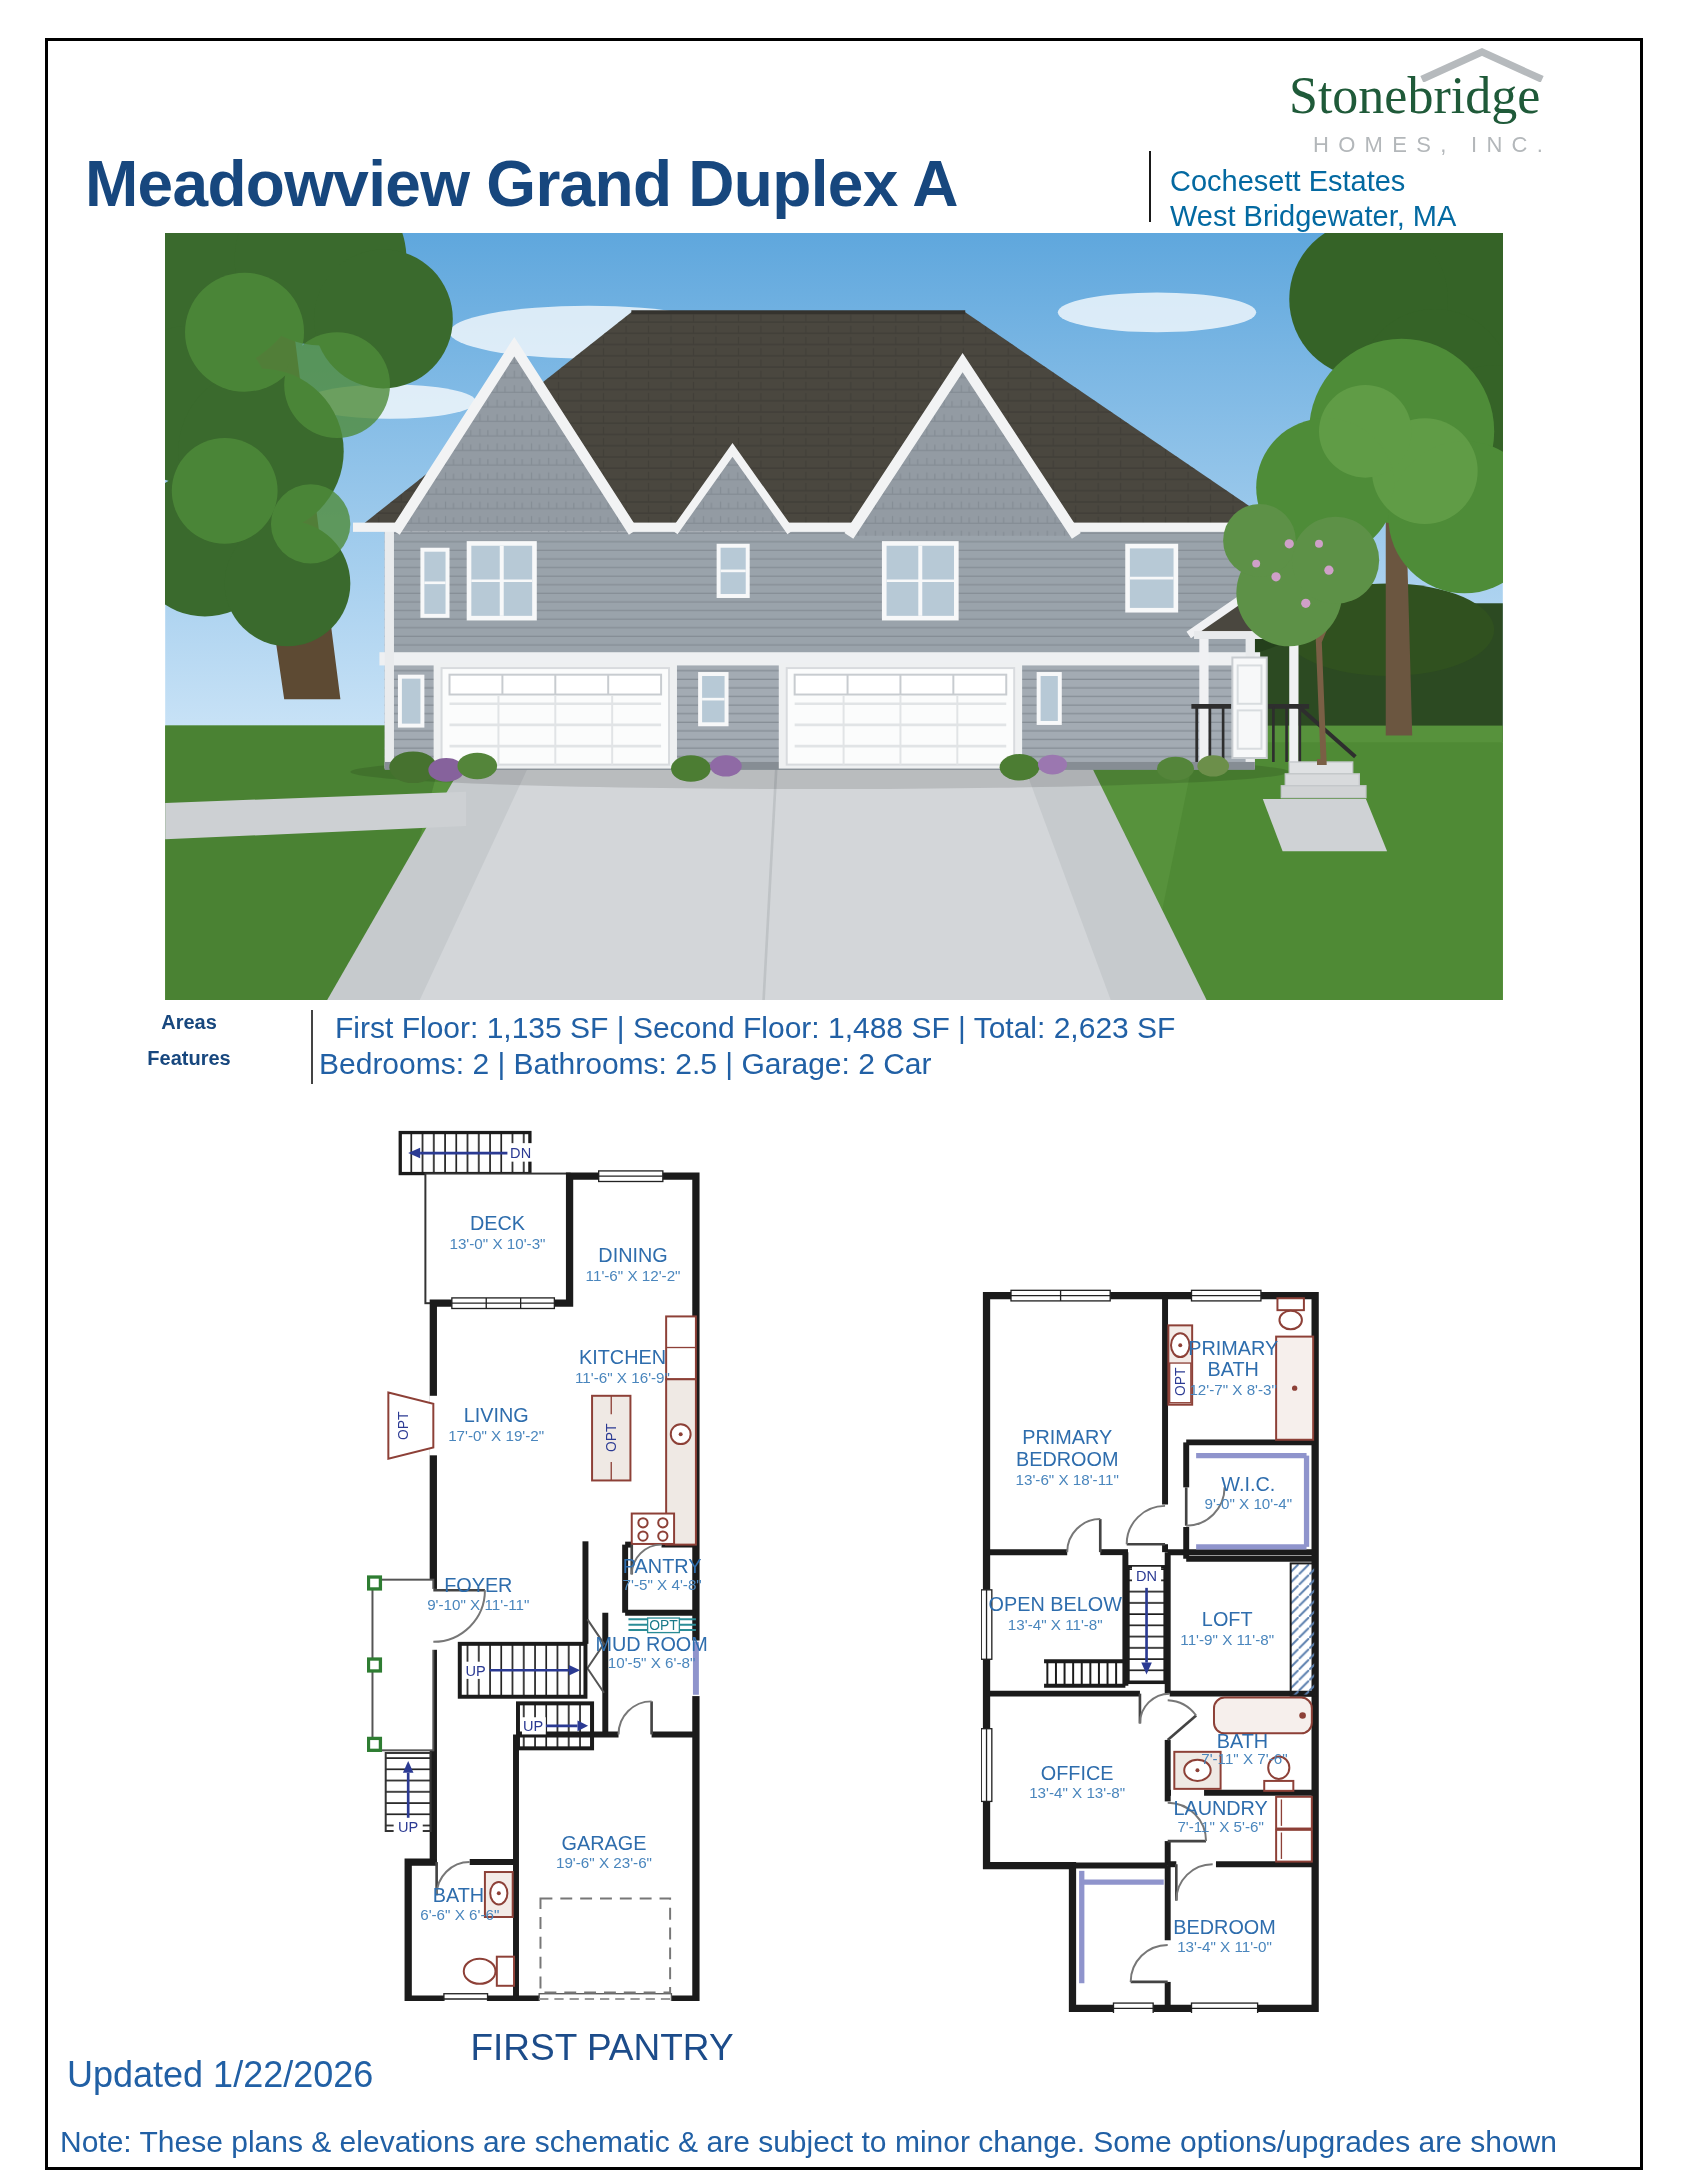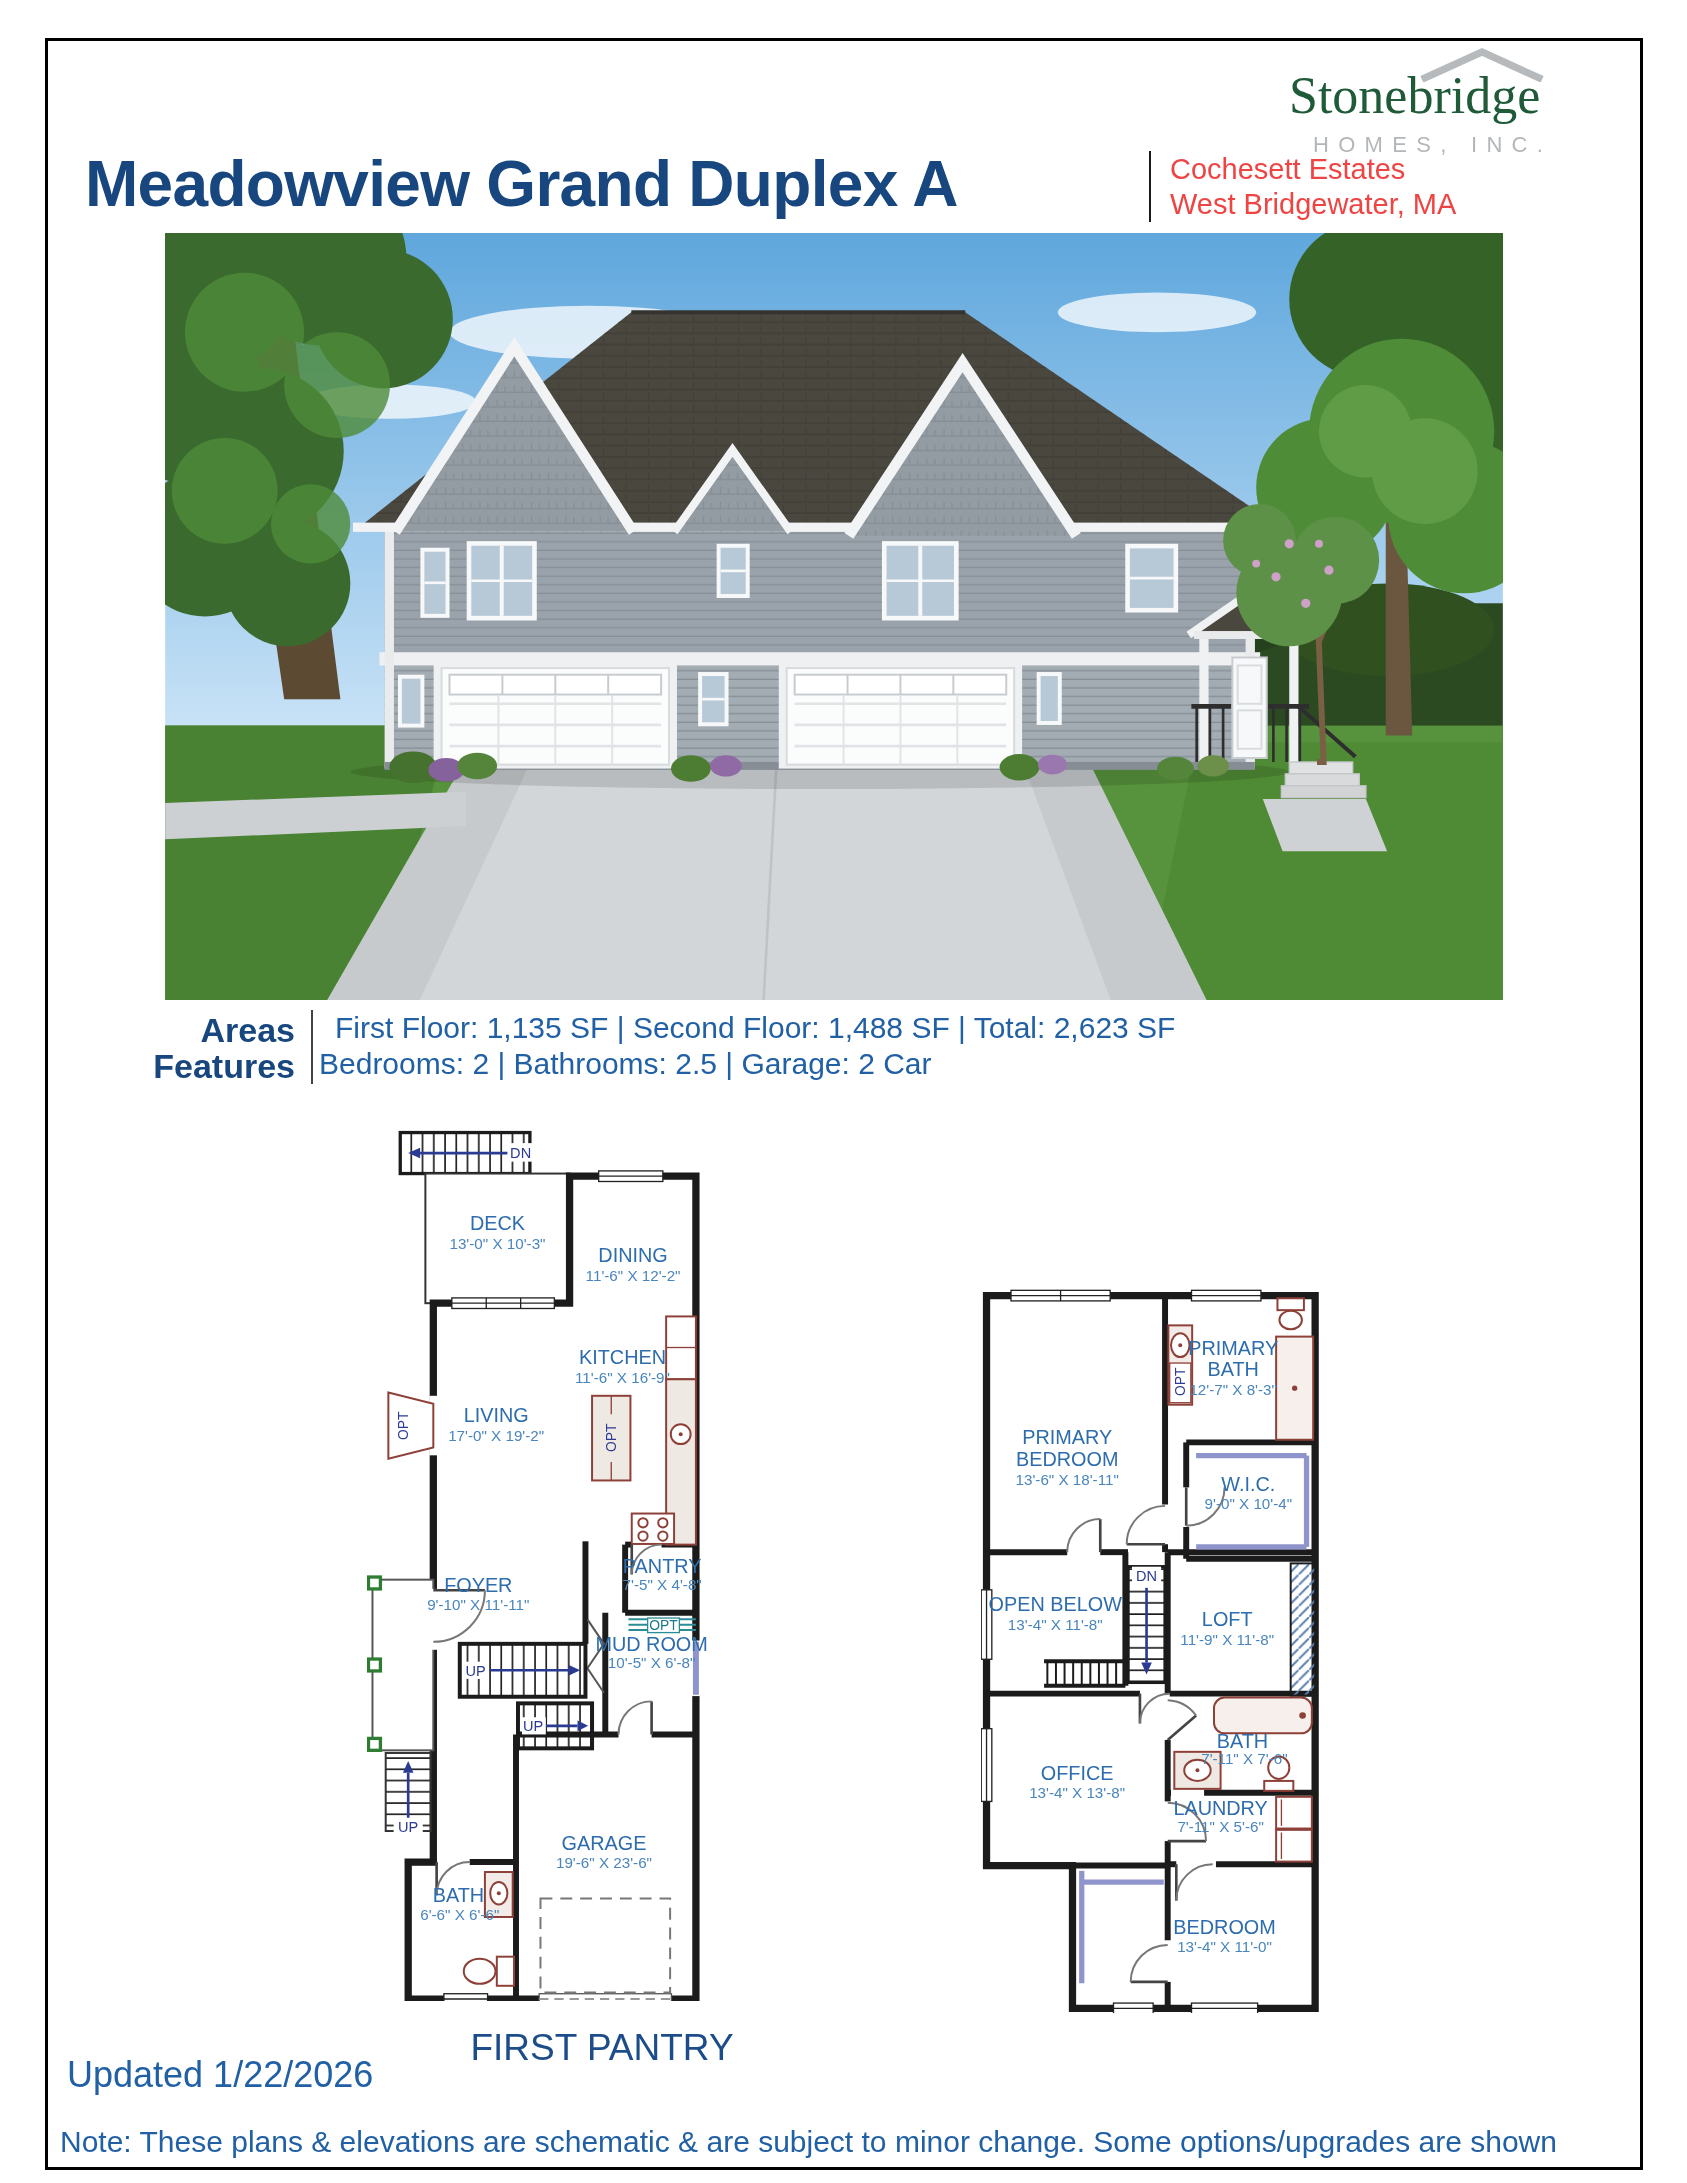--- a/index.html
+++ b/index.html
@@ -1,25 +1,25 @@
 <!DOCTYPE html>
 <html style="font-size:10.6px"><head>
 <meta charset="utf-8">
 <style>
   html,body{margin:0;padding:0;background:#fff;}
   .page{position:relative;width:1687px;height:2183px;background:#fff;overflow:hidden;
         font-family:"Liberation Sans",sans-serif;}
   .frame{position:absolute;left:45px;top:38px;width:1592px;height:2126px;border:3.3px solid #000;}
   .abs{position:absolute;}
   .title{font-size:64px;font-weight:bold;color:#17477e;white-space:nowrap;letter-spacing:-0.7px;}
-  .loc{font-size:29px;color:#ef4444;line-height:34px;white-space:nowrap;}
+  .loc{font-size:29px;color:#0369a1;line-height:34px;white-space:nowrap;margin-top:12px;}
   .vline{background:#1a1a1a;width:2px;}
   .logo-name{font-family:"Liberation Serif",serif;font-size:52px;color:#1f5a39;white-space:nowrap;}
   .logo-sub{font-size:22px;color:#b3b7ba;letter-spacing:9.3px;white-space:nowrap;}
-  .spec-label{font-size:34px;font-weight:bold;color:#17477e;text-align:right;width:212px;}
+  .spec-label{font-size:20px;font-weight:bold;color:#17477e;text-align:center;width:212px;}
   .spec-value{font-size:30px;color:#2160a5;white-space:nowrap;}
   .caption{font-size:37px;color:#1c4c8a;text-align:center;white-space:nowrap;}
   .updated{font-size:36px;color:#2160a5;white-space:nowrap;}
   .note{font-size:30px;color:#2160a5;white-space:nowrap;}
   svg text{font-family:"Liberation Sans",sans-serif;}
   .rname{fill:#2e6dad;font-size:30px;}
   .rdims{fill:#4a86bd;font-size:23px;}
   .stair{fill:#2b3a93;font-size:22px;}
   .optt{fill:#2b3a93;font-size:21px;}
   .optteal{fill:#1a7a8a;font-size:21px;}

